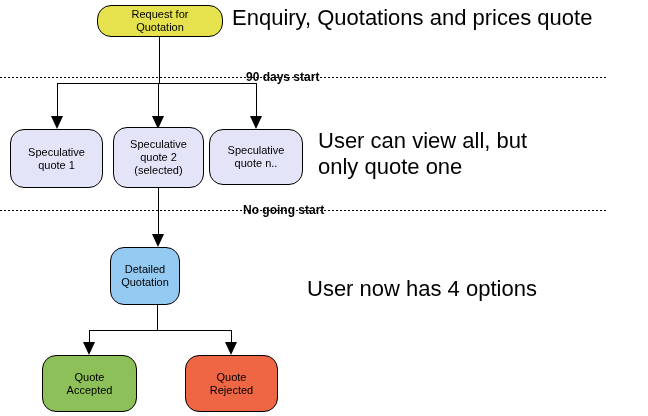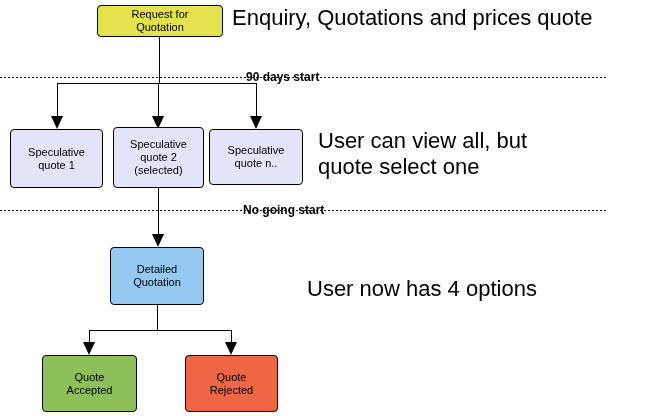--- a/index.html
+++ b/index.html
@@ -11,21 +11,21 @@
     width: 648px;
     height: 416px;
     background: #ffffff;
     overflow: hidden;
   }
 
   
   .node {
     position: absolute;
     border: 1px solid #000;
-    border-radius: 4px;
+    border-radius: 14px;
     display: flex;
     align-items: center;
     justify-content: center;
     text-align: center;
   }
   .node-label {
     font-size: 11px;
     line-height: 13px;
     white-space: pre-line;
     color: #000;
@@ -108,31 +108,31 @@
   </div>
   <div class="node" style="left: 113px; top: 127px; width: 91px; height: 61px; background-color: rgb(228, 228, 248);">
     <span class="node-label">Speculative
 quote 2
 (selected)</span>
   </div>
   <div class="node" style="left: 209px; top: 129px; width: 94px; height: 56px; background-color: rgb(228, 228, 248);">
     <span class="node-label">Speculative
 quote n..</span>
   </div>
-  <div class="node" style="left: 110px; top: 247px; width: 94px; height: 58px; background-color: rgb(148, 201, 242);">
+  <div class="node" style="left: 110px; top: 247px; width: 70px; height: 58px; background-color: rgb(148, 201, 242);">
     <span class="node-label">Detailed
 Quotation</span>
   </div>
   <div class="node" style="left: 42px; top: 355px; width: 95px; height: 57px; background-color: rgb(142, 192, 89);">
     <span class="node-label">Quote
 Accepted</span>
   </div>
   <div class="node" style="left: 185px; top: 355px; width: 93px; height: 57px; background-color: rgb(238, 102, 68);">
     <span class="node-label">Quote
 Rejected</span>
   </div>
 
   <div class="annotation" style="left:232px;top:5px">Enquiry, Quotations and prices quote</div>
   <div class="annotation" style="left:318px;top:128px">User can view all, but
-quote select one</div>
+only quote one</div>
   <div class="annotation" style="left:307px;top:276px">User now has 4 options</div>
 
 </div>
 
 </body></html>

